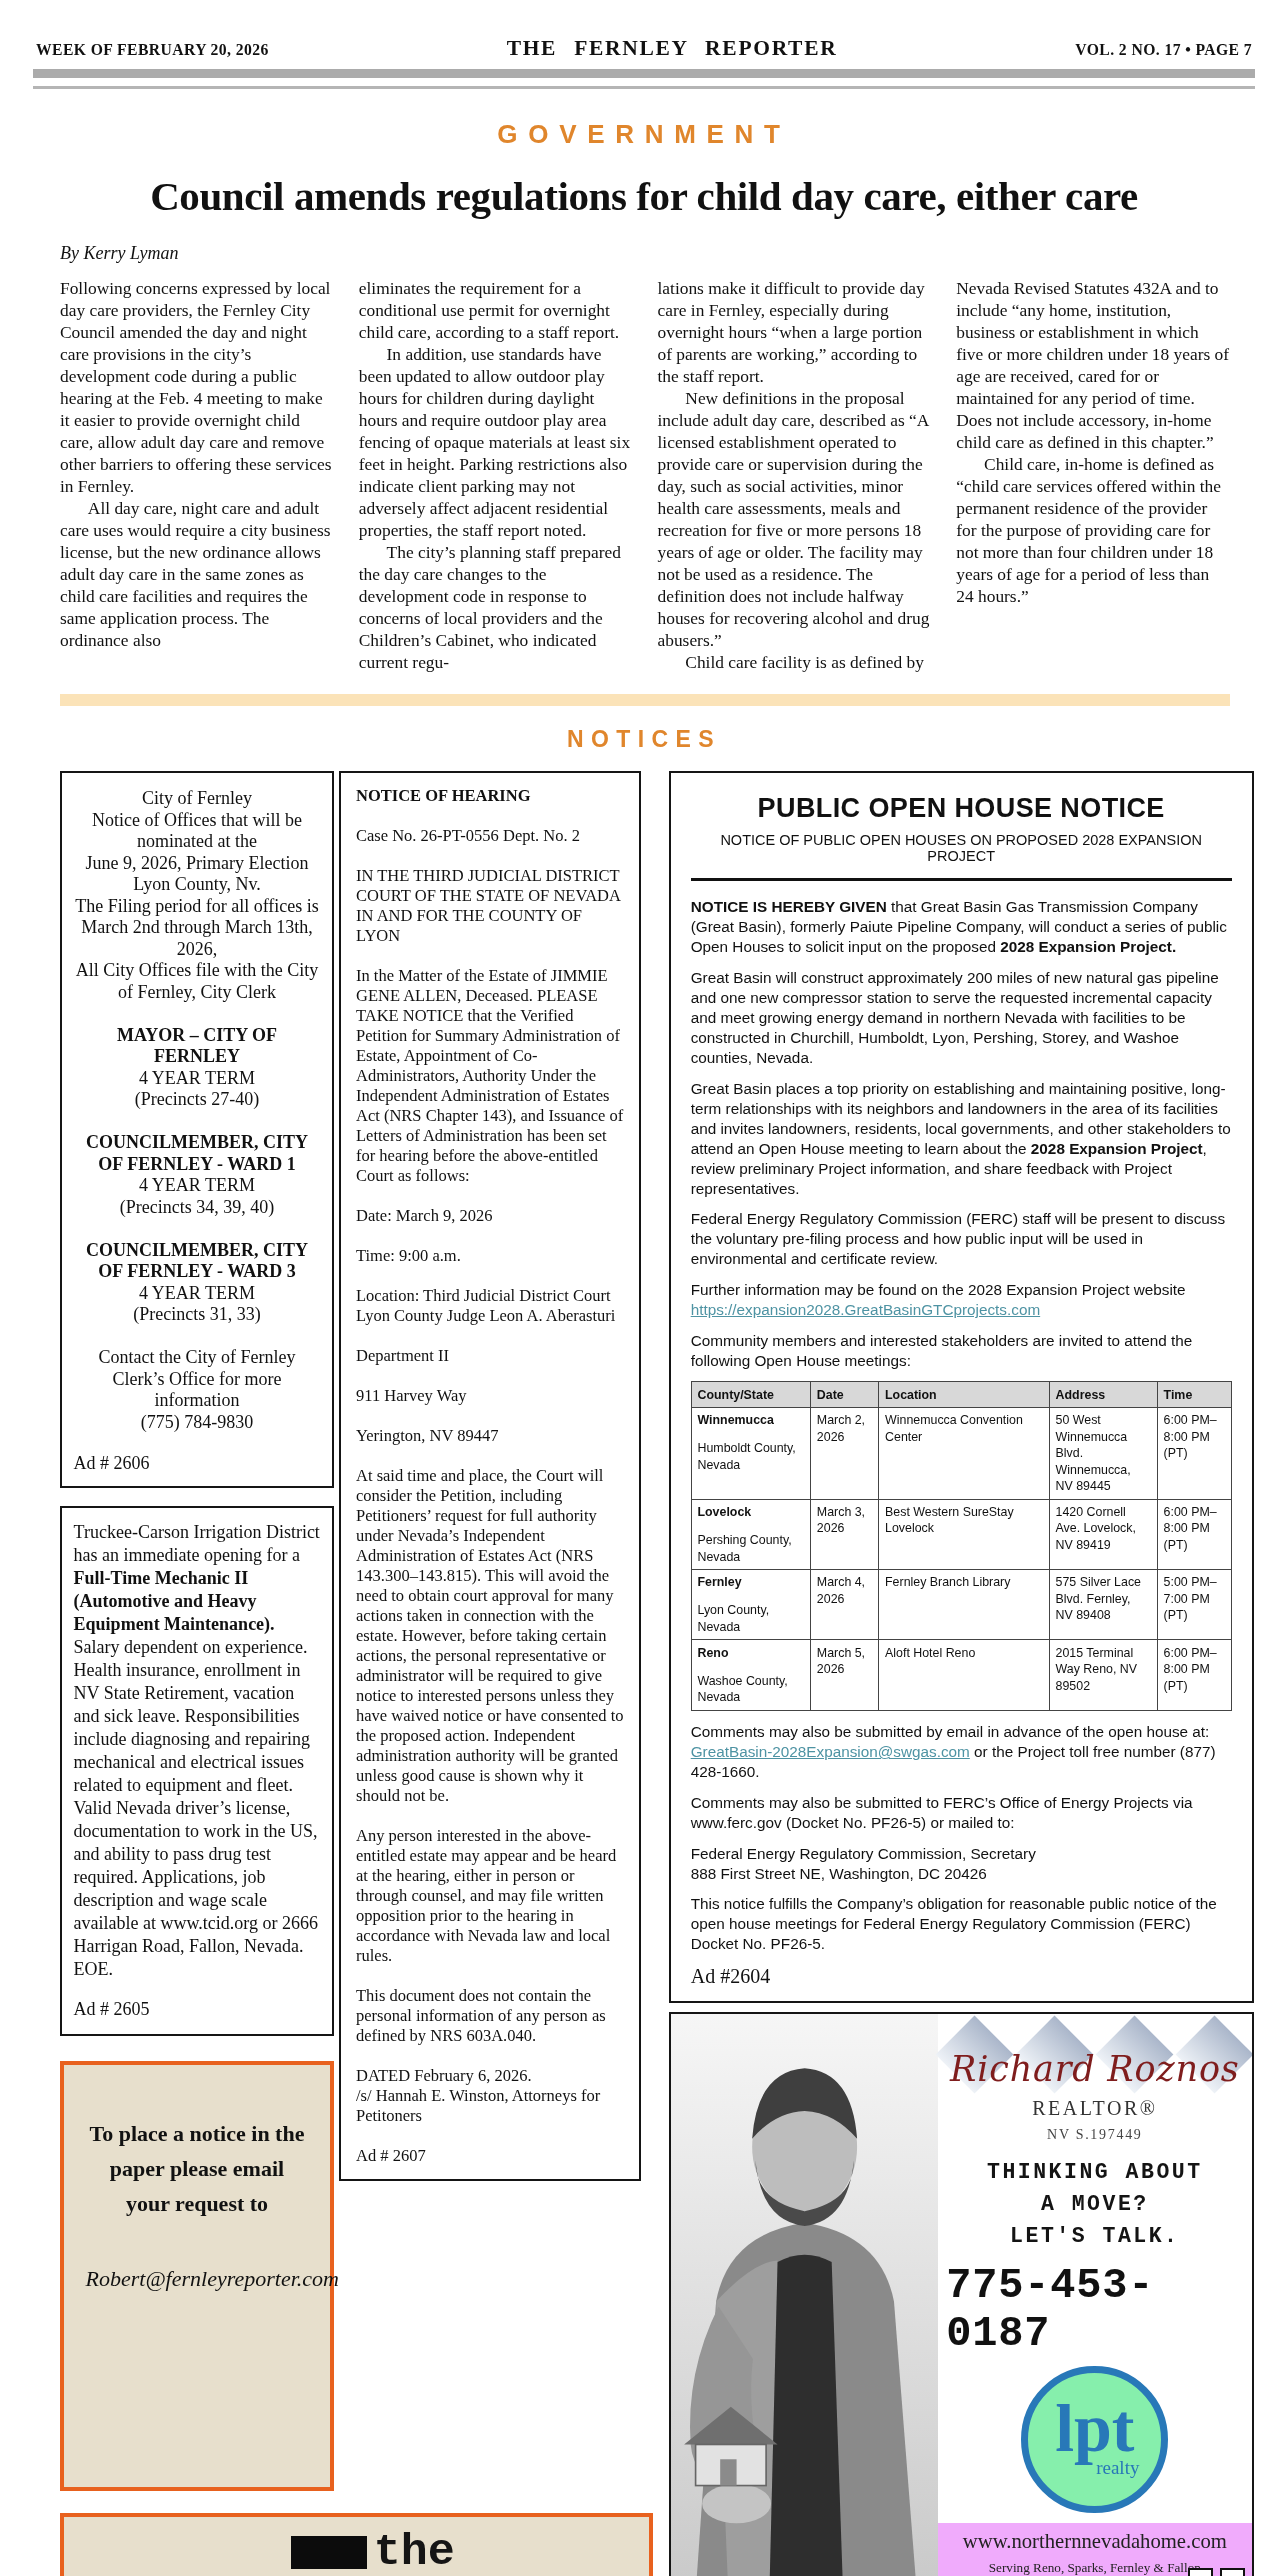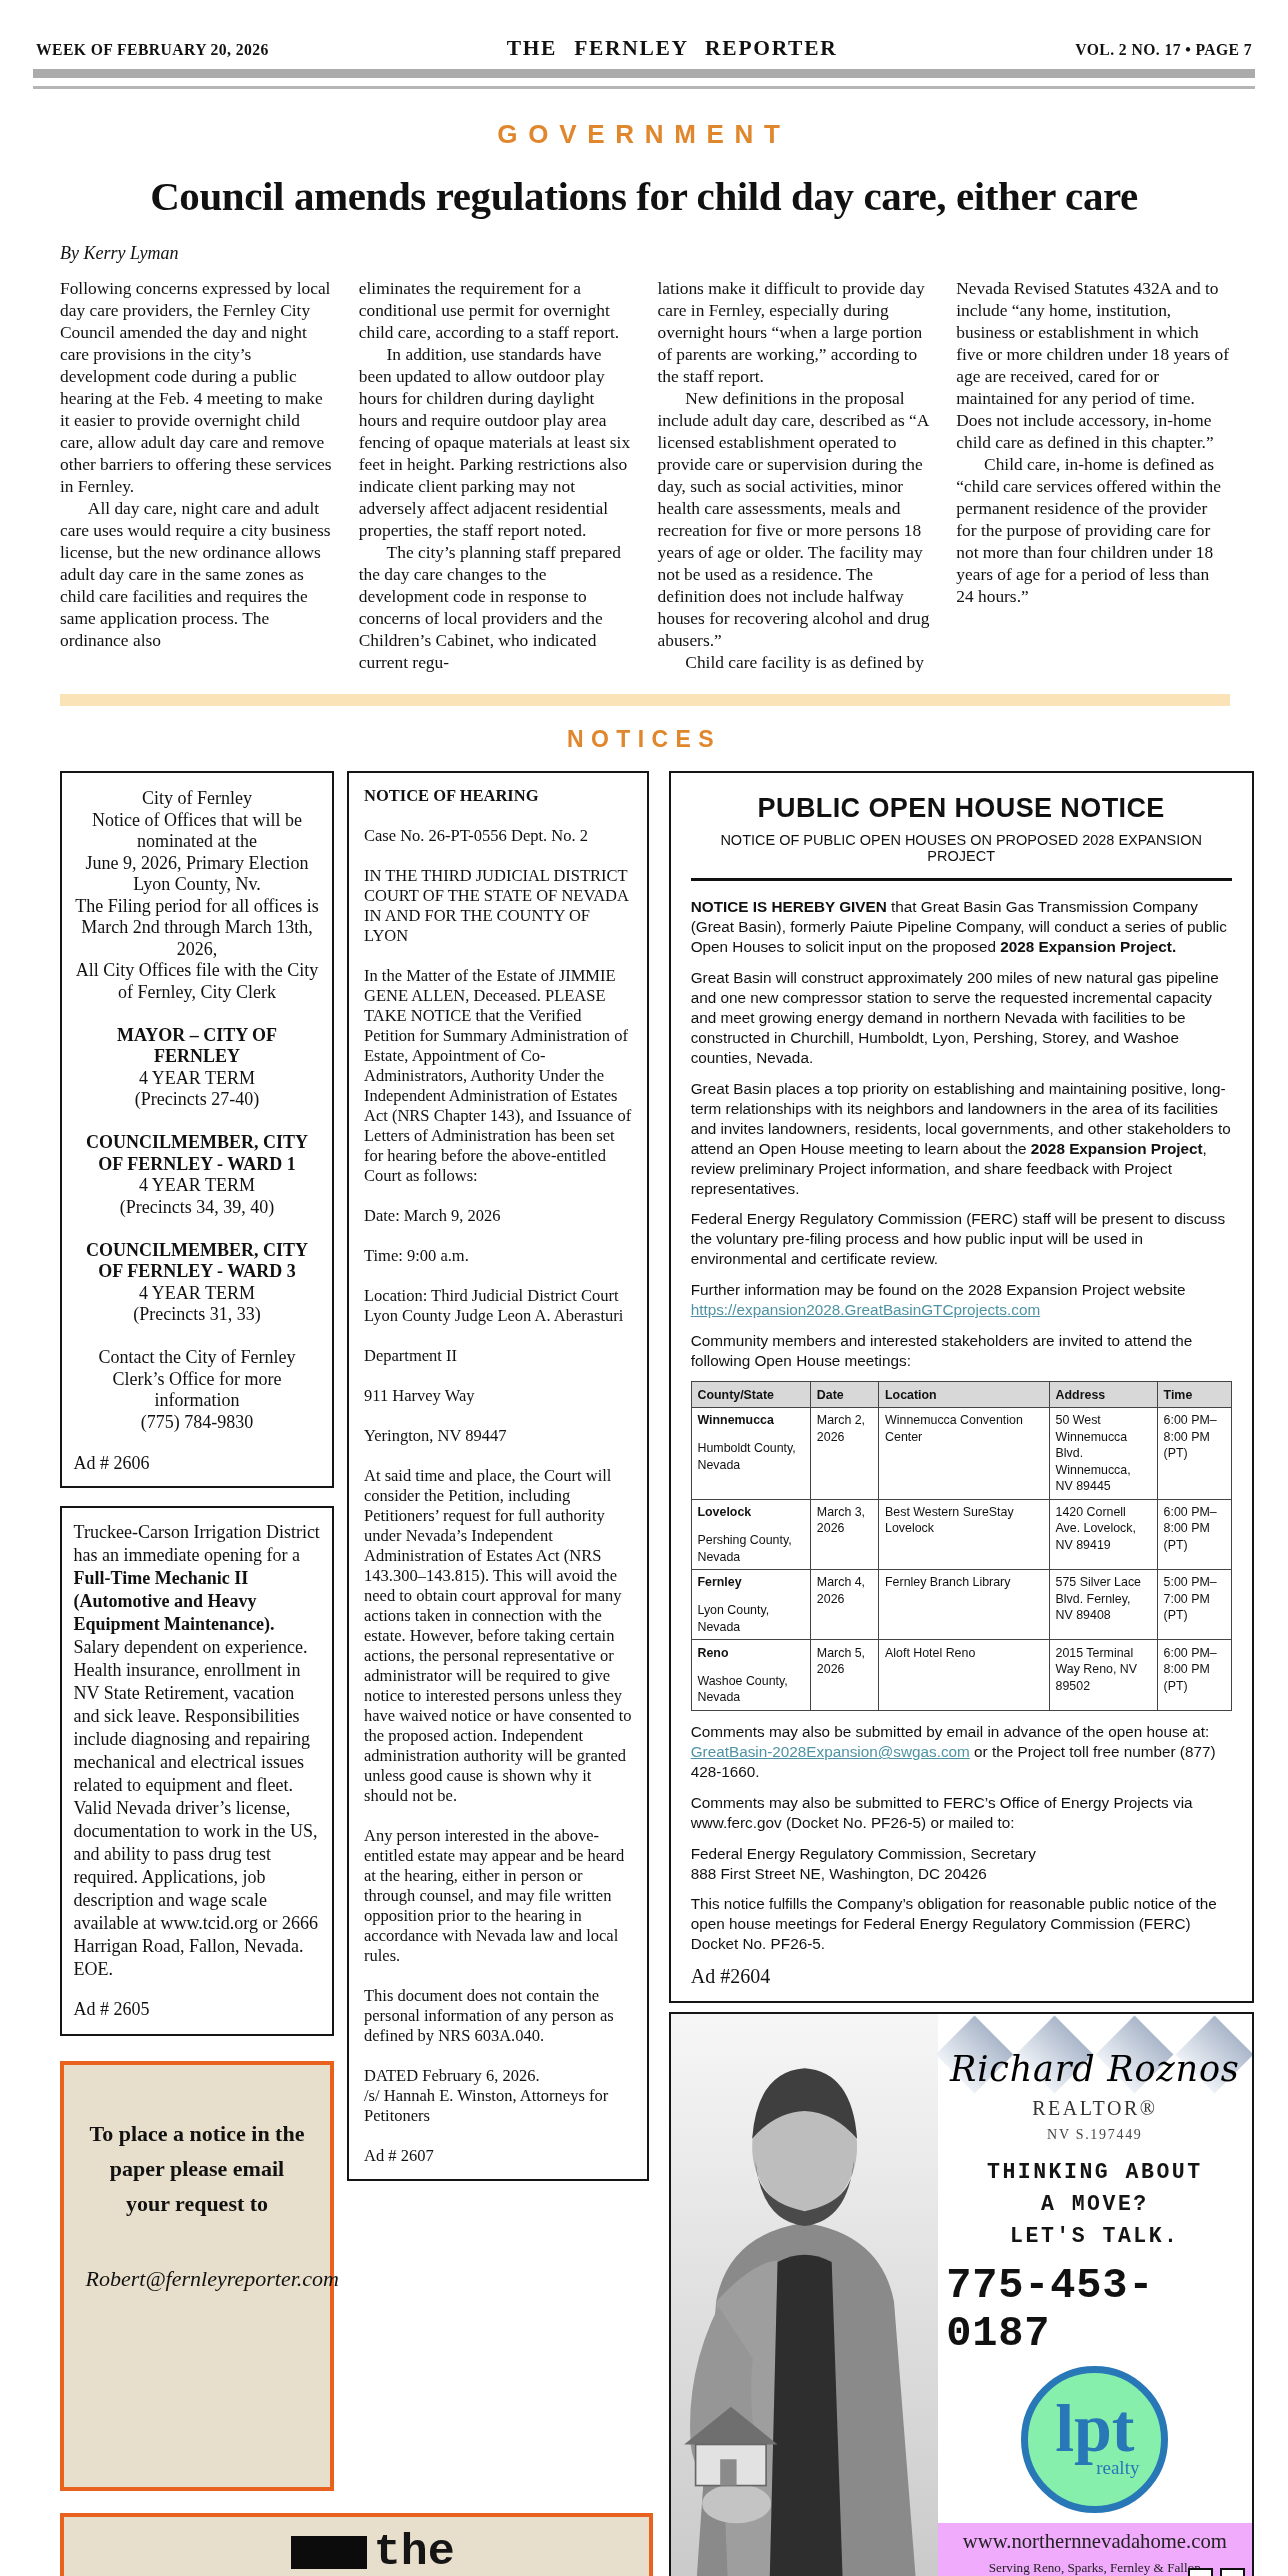--- a/index.html
+++ b/index.html
@@ -23,21 +23,21 @@
   .byline{font-style:italic;font-size:18px;margin:23px 0 10px 60px}
   
   .article-cols{display:flex;gap:25px;padding:3.3px 58px 0 60px}
   .article-cols .col{width:274px;font-size:17.4px;line-height:22px}
   .article-cols p{margin:0}
   .article-cols p:not(:first-child){text-indent:1.6em}
   .tan-bar{height:11.6px;background:var(--tan-bar);margin:21.5px 58px 0 60px}
   
   .notices{display:flex;gap:15.7px;padding:18px 34px 0 60px;align-items:flex-start}
   .left-group{width:593px;display:flex;flex-direction:column}
-  .stack-row{display:flex;gap:13px}
+  .stack-row{display:flex;gap:5px}
   .colA{width:274px;display:flex;flex-direction:column}
   .colB{width:302px}
   .col-right{width:585px}
   .nbox{border:2.5px solid #151515;background:#fff}
   .obox{border:4.1px solid var(--border-orange);background:var(--tan-bg)}
   .ad-num{text-align:left;font-size:18px;margin:20px 0 0}
   
   .offices{padding:15px 11.6px 11.6px;text-align:center;font-size:18px;line-height:21.5px;min-height:570px;
            display:flex;flex-direction:column}
   .offices p{margin:0}
@@ -82,21 +82,21 @@
   .oh-table .city{font-weight:bold}
   .oh-table .county{margin-top:11.6px}
   .openhouse .ad-num{font-family:"Liberation Serif",serif;font-size:20px;margin-top:6.6px}
   
   .realtor{margin-top:8.3px;height:584px;display:flex;overflow:hidden;padding:0}
   .photo{width:46%;position:relative;flex:none}
   .photo svg{display:block;width:100%;height:100%}
   .r-right{flex:1;display:flex;flex-direction:column;align-items:center;padding:10px 8.3px 0;background:#fff;position:relative}
   .diamonds{display:flex;gap:25px;margin-top:3.3px}
   .diamonds i{width:55px;height:55px;background:linear-gradient(180deg,#aab6ca,#eef2f7);transform:rotate(45deg);display:block}
-  .r-name{font-family:"DejaVu Serif",serif;font-style:italic;font-size:35px;margin-top:-33px;color:#000000;letter-spacing:0.8px;z-index:1}
+  .r-name{font-family:"DejaVu Serif",serif;font-style:italic;font-size:35px;margin-top:-33px;color:#7f1d1d;letter-spacing:0.8px;z-index:1}
   .r-title{font-size:20px;letter-spacing:2.5px;color:#333;margin-top:8.3px}
   .r-lic{font-size:14px;letter-spacing:1.7px;color:#444;margin-top:6.6px}
   .r-tag{font-family:"Liberation Mono",monospace;font-weight:bold;font-size:21.5px;line-height:32px;
          letter-spacing:2.5px;margin-top:13.2px;text-align:center;color:#141414}
   .r-tag div{white-space:nowrap}
   .r-phone{font-family:Liberation Mono, monospace;font-weight:bold;font-size:42px;margin-top:10px;letter-spacing:0.8px}
   .lpt{width:147px;height:147px;border:7.4px solid var(--lpt-blue);border-radius:50%;margin-top:8.3px;
        display:flex;flex-direction:column;align-items:center;justify-content:center;color:var(--lpt-blue);background:#86efac;flex:none}
   .lpt-main{font-size:68px;font-weight:bold;line-height:.8}
   .lpt-sub{font-size:19px;margin:1.7px 0 0 46px}

